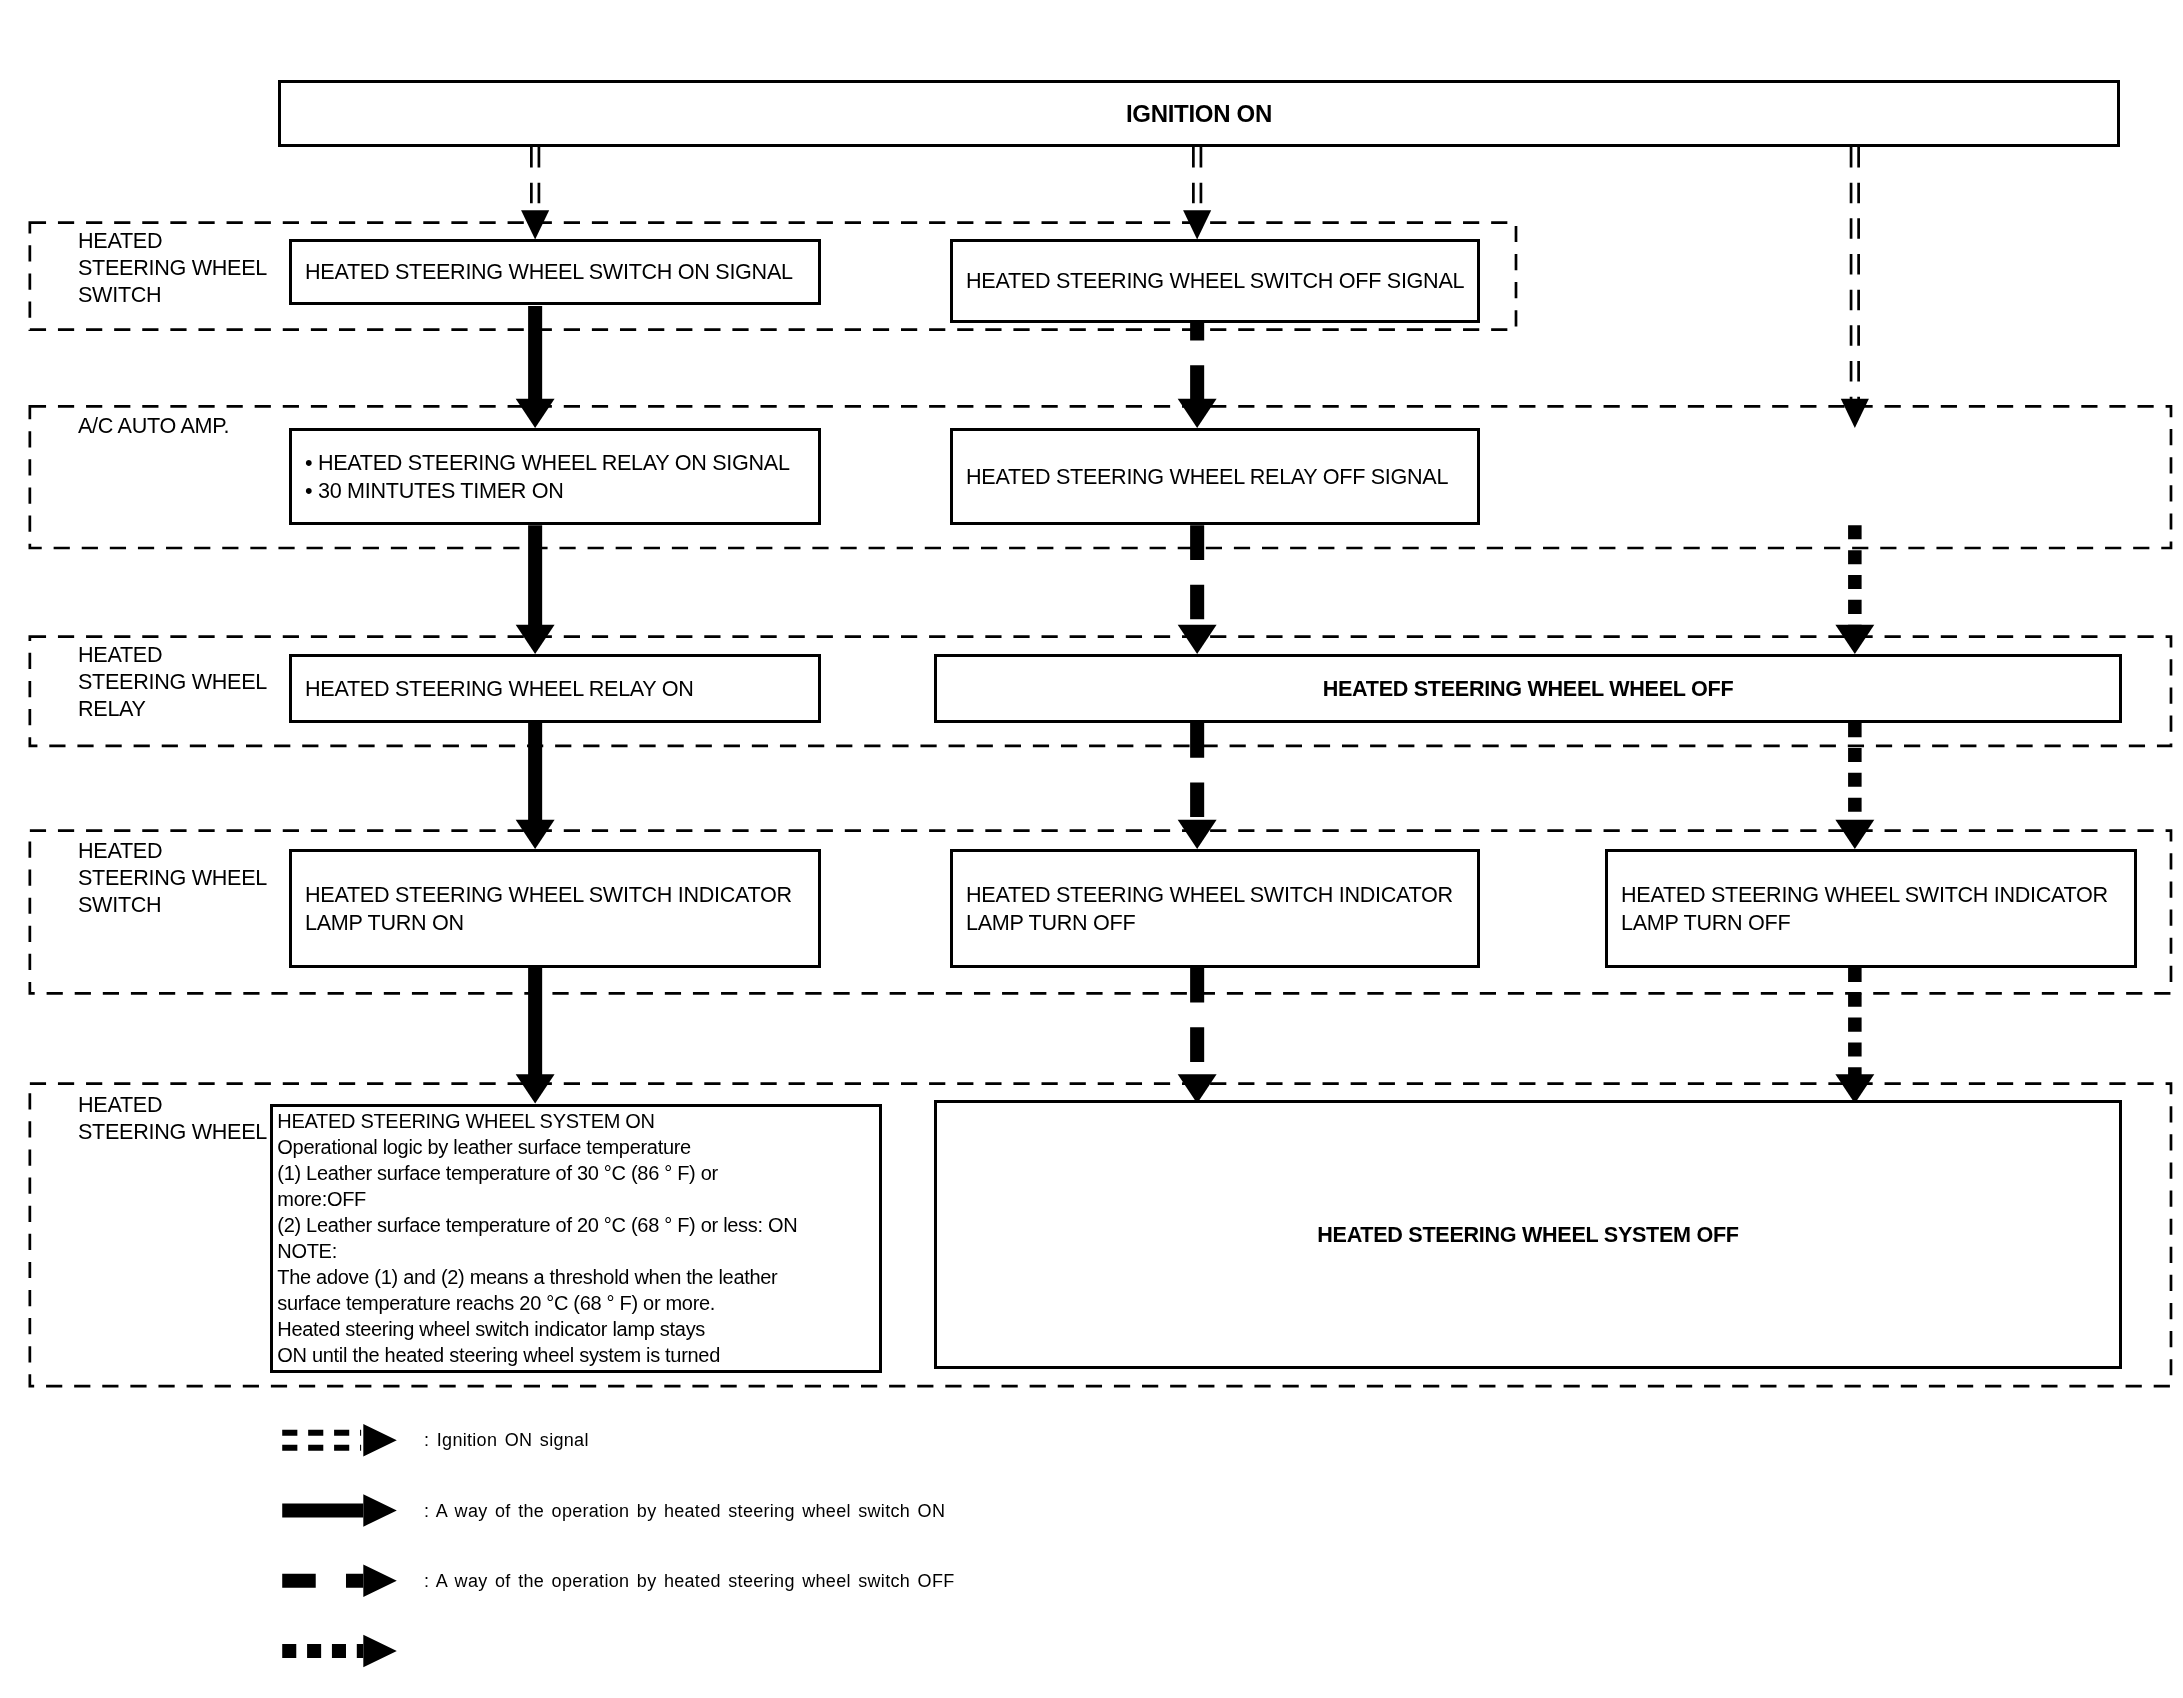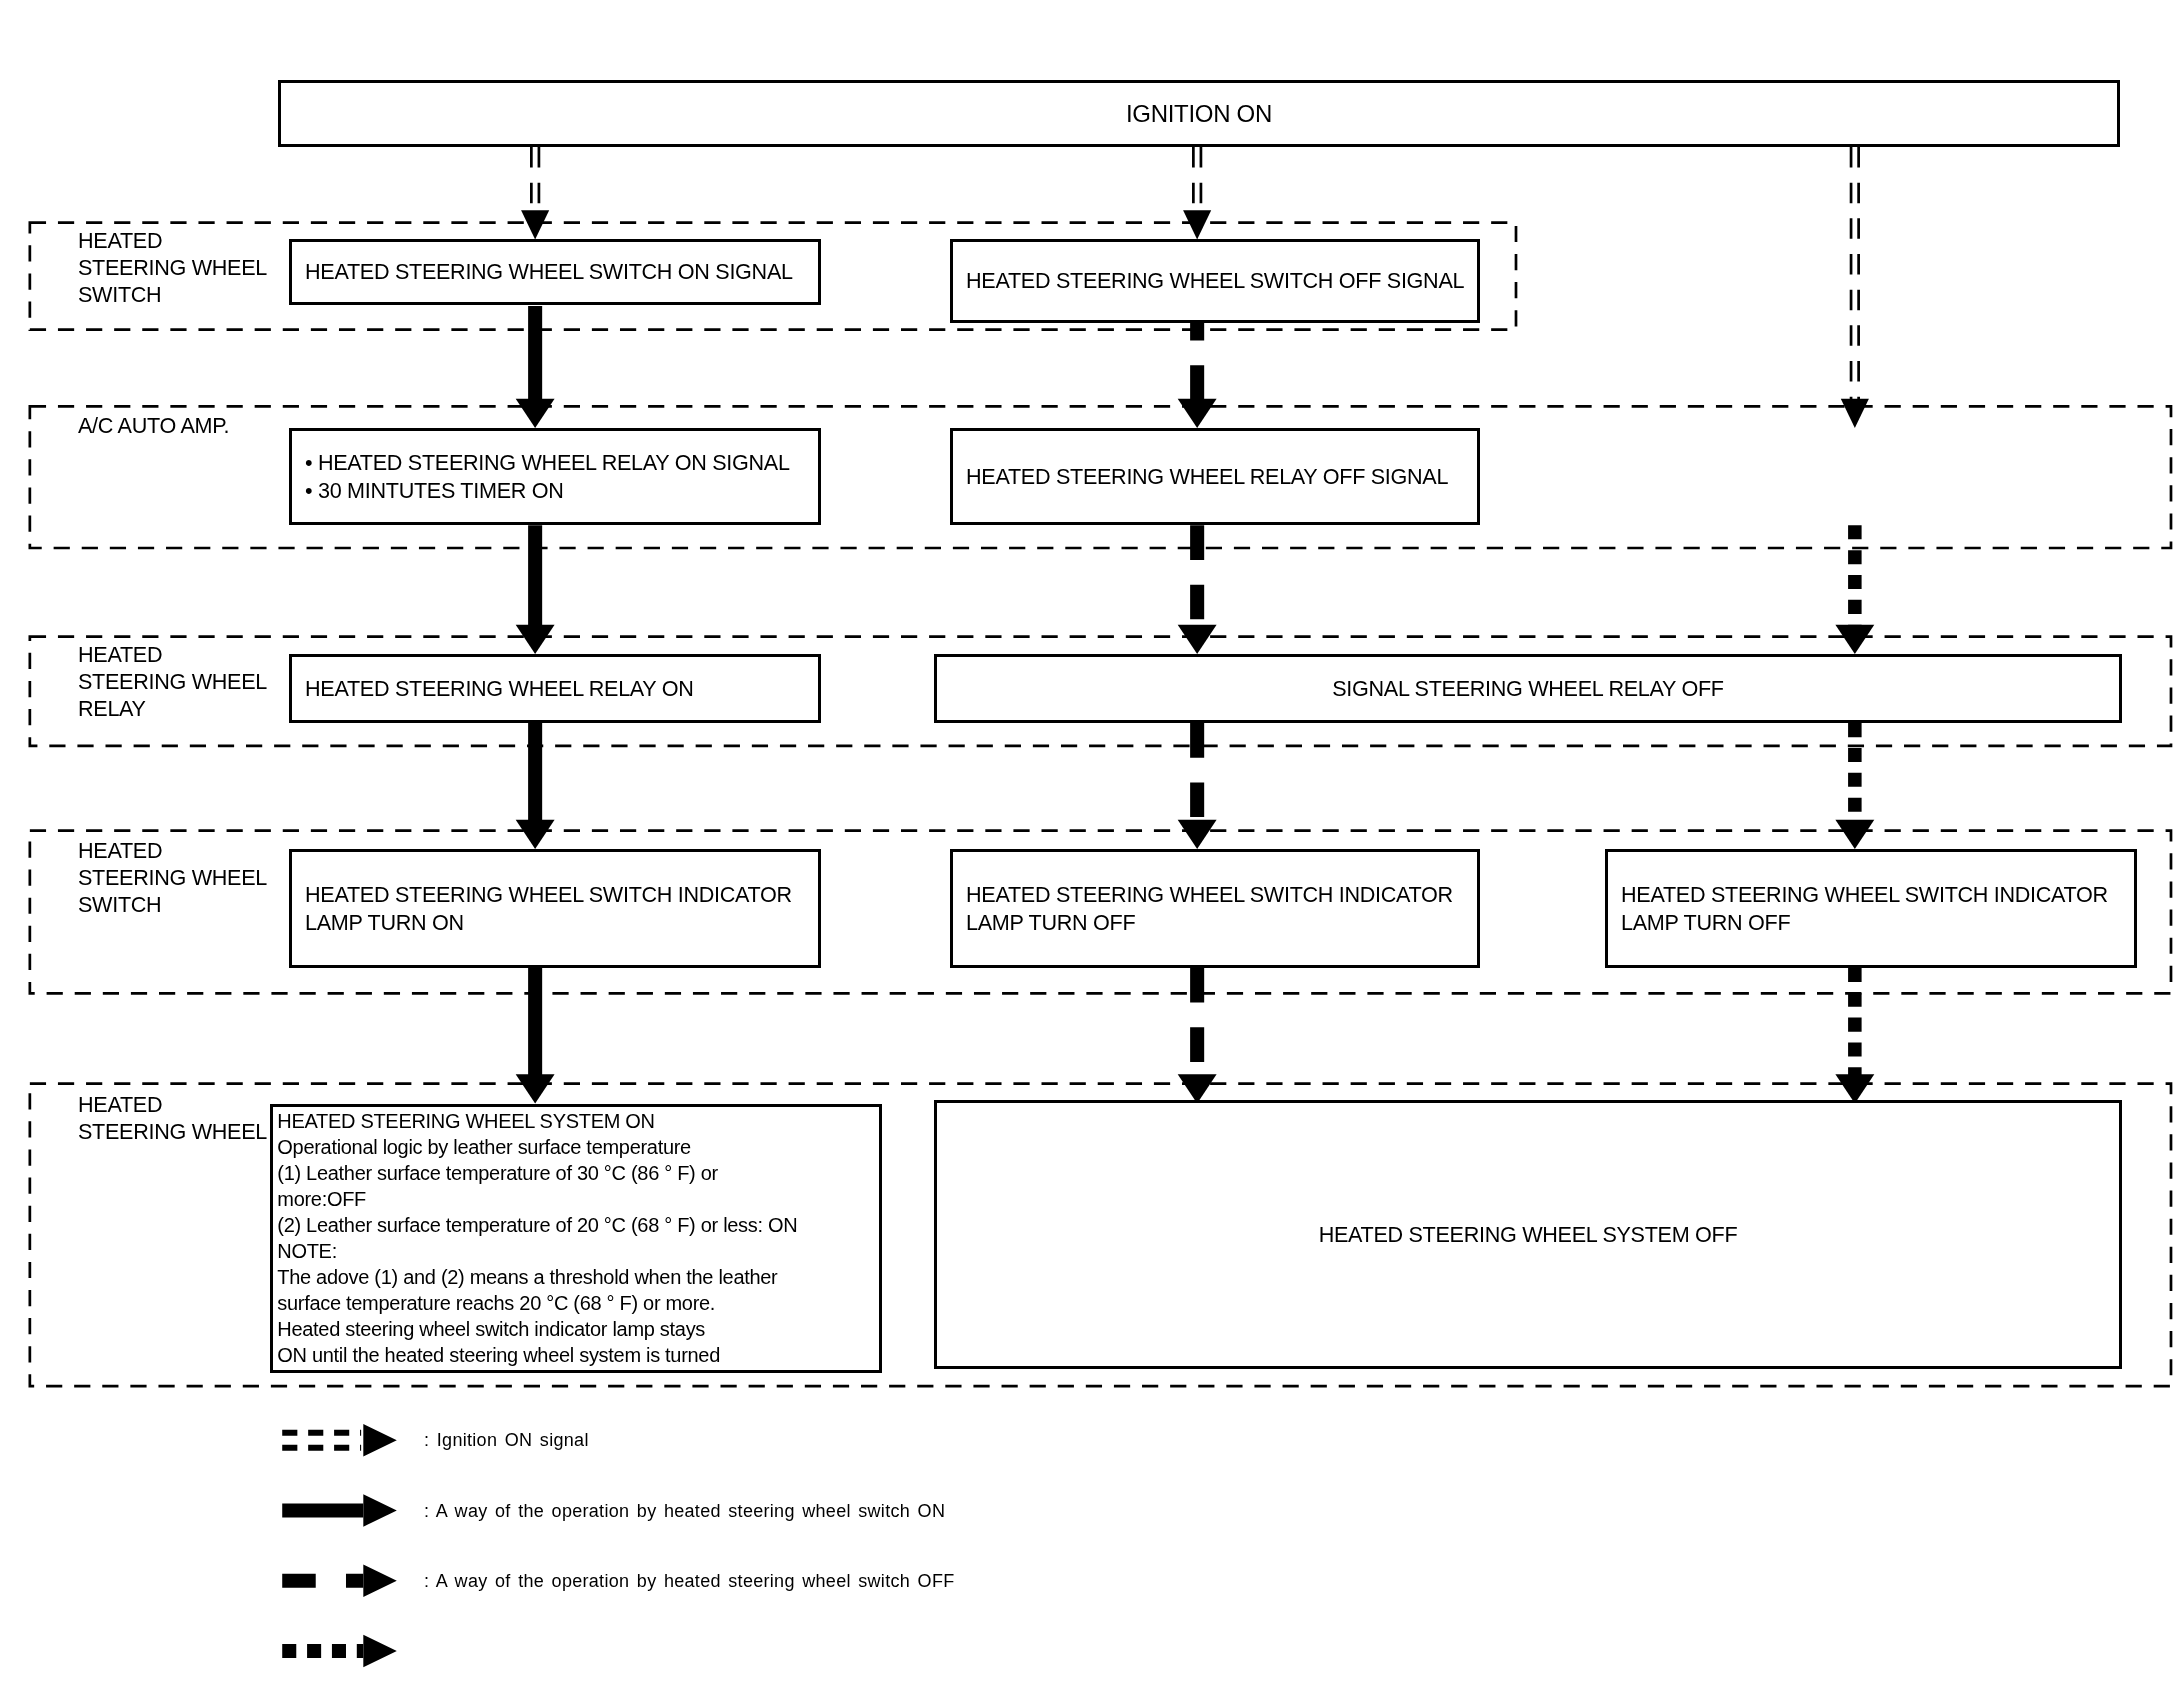--- a/index.html
+++ b/index.html
@@ -16,21 +16,21 @@
     box-sizing:border-box;
     border:3.2px solid #000;
     background:#fff;
     display:flex;
     align-items:center;
     font-size:21.6px;
     line-height:28px;
     letter-spacing:-0.3px;
   }
   .pad-left{padding-left:13px;padding-right:5.4px;margin-left:16px;}
-  .centered{justify-content:center;text-align:center;}
+  .centered{justify-content:center;text-align:center;font-weight:bold;}
   .ml{white-space:pre-line;}
   .grp-label{
     position:absolute;
     font-size:21.6px;
     line-height:27px;
     letter-spacing:-0.3px;
     white-space:pre-line;
     margin-left:41px;
   }
   .note-box{
@@ -145,21 +145,21 @@
 
   <div class="grp-label" style="left:37px;top:412px;width:238px;">A/C AUTO AMP.</div>
   <div class="solid-box pad-left ml" style="left:273px;top:428px;width:532px;height:97px;">• HEATED STEERING WHEEL RELAY ON SIGNAL
 • 30 MINTUTES TIMER ON</div>
   <div class="solid-box pad-left" style="left:934px;top:428px;width:530px;height:97px;">HEATED STEERING WHEEL RELAY OFF SIGNAL</div>
 
   <div class="grp-label" style="left:37px;top:641px;width:227px;">HEATED
 STEERING WHEEL
 RELAY</div>
   <div class="solid-box pad-left" style="left:273px;top:654px;width:532px;height:69px;">HEATED STEERING WHEEL RELAY ON</div>
-  <div class="solid-box centered" style="left:934px;top:654px;width:1188px;height:69px;">SIGNAL STEERING WHEEL RELAY OFF</div>
+  <div class="solid-box centered" style="left:934px;top:654px;width:1188px;height:69px;">HEATED STEERING WHEEL WHEEL OFF</div>
 
   <div class="grp-label" style="left:37px;top:837px;width:227px;">HEATED
 STEERING WHEEL
 SWITCH</div>
   <div class="solid-box pad-left ml" style="left:273px;top:849px;width:532px;height:119px;">HEATED STEERING WHEEL SWITCH INDICATOR
 LAMP TURN ON</div>
   <div class="solid-box pad-left ml" style="left:934px;top:849px;width:530px;height:119px;">HEATED STEERING WHEEL SWITCH INDICATOR
 LAMP TURN OFF</div>
   <div class="solid-box pad-left ml" style="left:1589px;top:849px;width:532px;height:119px;">HEATED STEERING WHEEL SWITCH INDICATOR
 LAMP TURN OFF</div>

